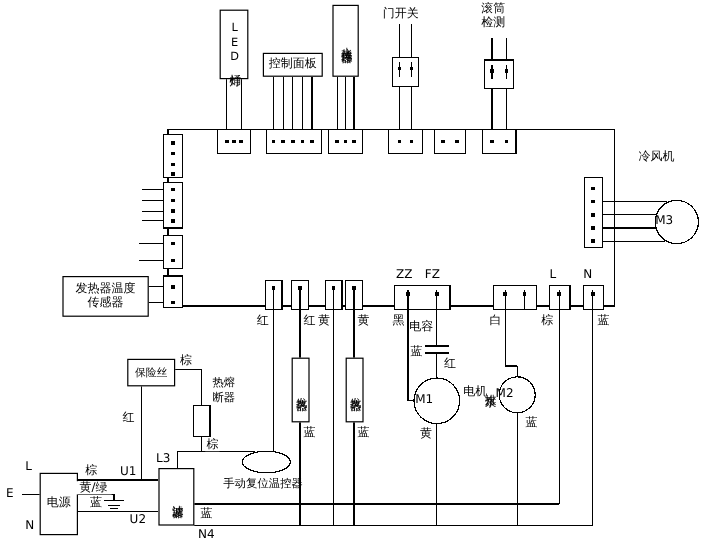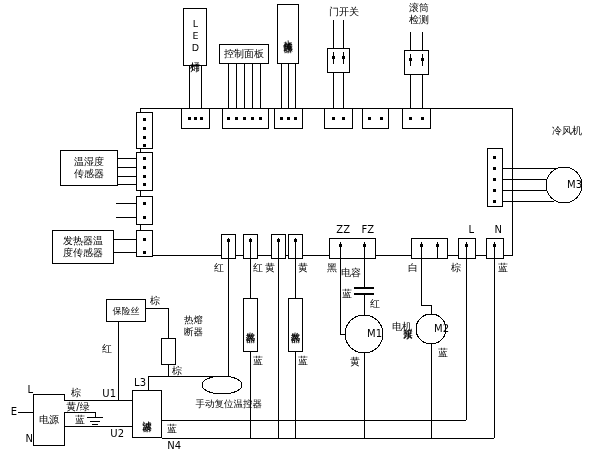--- a/index.html
+++ b/index.html
@@ -1,19 +1,19 @@
 <!DOCTYPE html>
 <html><head>
 <meta charset="utf-8">
 <style>
   html,body{margin:0;padding:0;background:#fff}
   .stage{position:relative;width:600px;height:450px;background:#fff;color:#000;
          font-family:"DejaVu Sans",sans-serif;overflow:hidden}
   .stage svg{position:absolute;left:0;top:0}
-  .lbl{position:absolute;font-size:10px;line-height:12px;text-align:right;white-space:nowrap}
+  .lbl{position:absolute;font-size:10px;line-height:12px;text-align:left;white-space:nowrap}
   .wrap{white-space:normal;line-height:12px}
   .title{font-weight:bold;font-size:15px;line-height:22px}
   .wire{position:absolute;font-size:10px;line-height:11px;background:#fff;text-align:center}
   .box{position:absolute;border:1px solid #000;background:#fff;box-sizing:border-box;
        display:flex;align-items:center;justify-content:center;
        font-size:10px;line-height:12px;text-align:center}
   .vtext{writing-mode:vertical-rl;text-orientation:upright;font-size:9.5px;letter-spacing:1px}
   .vlbl{position:absolute;writing-mode:vertical-rl;text-orientation:upright;
         font-size:9.5px;letter-spacing:1px;text-align:center}
   .small{font-size:9px}
@@ -222,22 +222,21 @@
   </g>
 </svg>
 
 <div class="box vtext" style="left:183px;top:8px;width:24px;height:58px">LED桶灯</div>
 <div class="box" style="left:219px;top:44px;width:50px;height:20px">控制面板</div>
 <div class="box vtext" style="left:277px;top:4px;width:22px;height:60px">水位传感器</div>
 <div class="lbl" style="left:319px;top:6px;width:40px">门开关</div>
 <div class="lbl wrap" style="left:401px;top:2px;width:28px">滚筒检测</div>
 
 
-<div class="box" style="left:60px;top:150px;width:58px;height:36px;padding:0 9px">温湿度传感器</div>
-<div class="box" style="left:52px;top:230px;width:62px;height:34px;padding:12px 8px">发热器温度传感器</div>
+<div class="box" style="left:52px;top:230px;width:72px;height:34px;padding:12px 8px">发热器温度传感器</div>
 
 <div class="lbl" style="left:532px;top:125px;width:50px">冷风机</div>
 <div class="lbl" style="left:546px;top:179px;width:36px">M3</div>
 
 <div class="box vtext" style="left:243px;top:298px;width:15px;height:54px">发热器</div>
 <div class="box vtext" style="left:288px;top:298px;width:15px;height:54px">发热器</div>
 <div class="wire" style="left:341px;top:267px;width:20px">电容</div>
 <div class="lbl" style="left:346px;top:328px;width:36px">M1</div>
 <div class="lbl" style="left:386px;top:321px;width:26px">电机</div>
 <div class="vlbl" style="left:400px;top:301px;width:14px;height:42px">排水泵</div>

